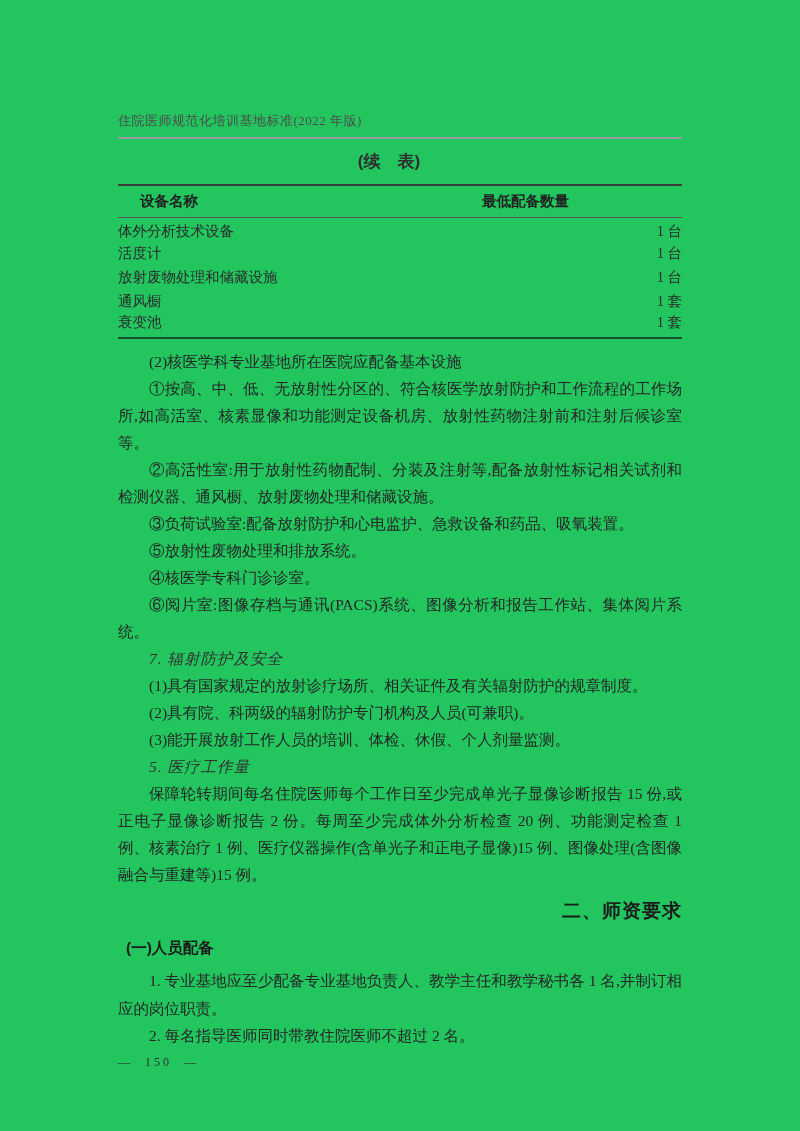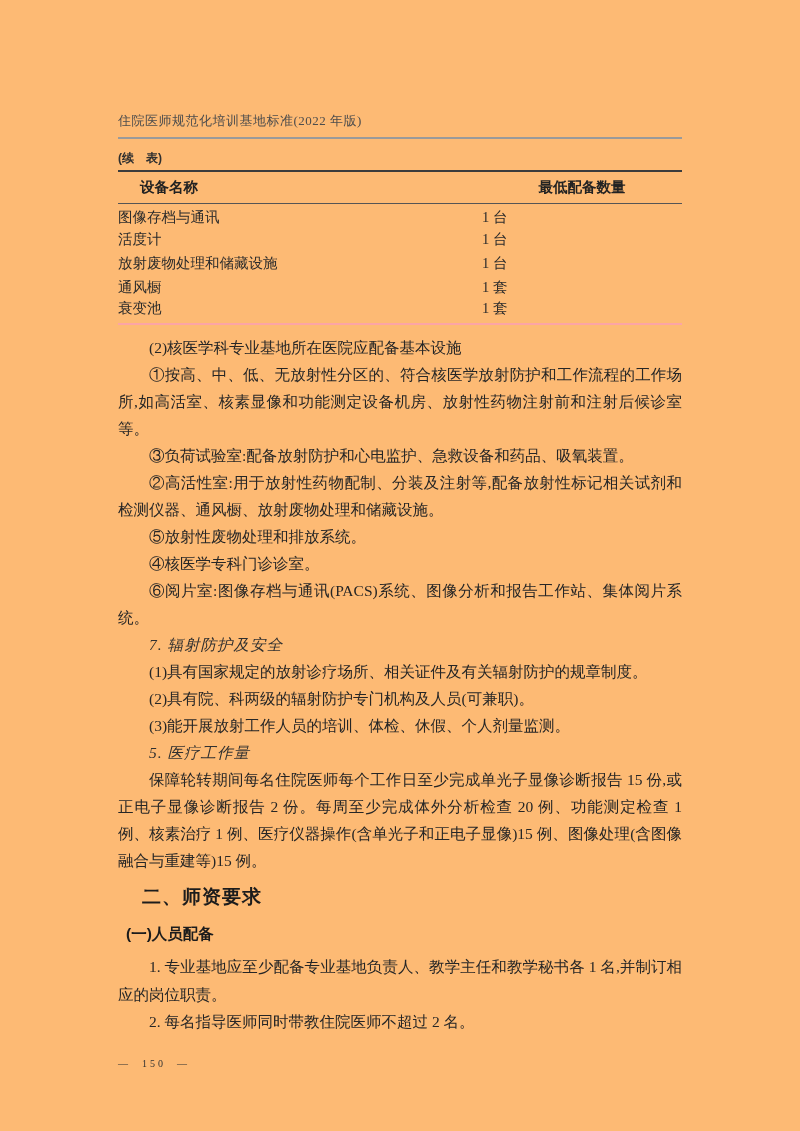--- a/index.html
+++ b/index.html
@@ -5,71 +5,71 @@
   * { margin: 0; padding: 0; box-sizing: border-box; }
   html, body { background: #ffffff; }
   body {
     width: 800px; height: 1131px;
     font-family: "Liberation Serif", "DejaVu Serif", serif;
     color: #2b2b2b;
     overflow: hidden;
   }
   .page {
     width: 800px; height: 1131px;
-    background: #fdba74;
+    background: #22c55e;
     padding: 112px 118px 0 118px;
   }
   
   .running-header {
     font-size: 13px;
     color: #4d4d4d;
     letter-spacing: 0.5px;
     padding-bottom: 7px;
     border-bottom: 2px solid #9a9a9a;
   }
   
   .continued {
     margin-top: 11px;
-    text-align: left;
+    text-align: center;
     padding-right: 22px;
     font-family: "Liberation Sans", "DejaVu Sans", sans-serif;
     font-weight: bold;
-    font-size: 12px;
+    font-size: 17px;
     color: #2f2f2f;
   }
   
   table.equip-table {
-    margin-top: 3px;
+    margin-top: 11px;
     width: 100%;
     border-collapse: collapse;
     border-top: 2px solid #3c3c3c;
-    border-bottom: 2px solid #fca5a5;
+    border-bottom: 2px solid #14532d;
   }
   table.equip-table thead th {
     font-family: "Liberation Sans", "DejaVu Sans", sans-serif;
     font-weight: bold;
     font-size: 14.5px;
     color: #222222;
     height: 32px;
     border-bottom: 1px solid #555555;
     text-align: left;
     vertical-align: middle;
   }
   table.equip-table thead th.col-name { padding-left: 22px; }
-  table.equip-table thead th.col-qty  { width: 200px; text-align: center; padding-left: 0; }
+  table.equip-table thead th.col-qty  { width: 200px; text-align: left; padding-left: 0; }
   table.equip-table tbody td {
     font-size: 14.5px;
     color: #2b2b2b;
     height: 24px;
     vertical-align: middle;
     text-align: left;
   }
   table.equip-table tbody tr:first-child td { padding-top: 4px; }
   table.equip-table tbody tr:last-child td { padding-bottom: 5px; }
-  table.equip-table tbody td.qty { text-align: left; }
+  table.equip-table tbody td.qty { text-align: right; }
   
   .body-text { margin-top: 9px; }
   .body-text p {
     font-size: 15.5px;
     line-height: 27px;
     text-align: justify;
     text-indent: 2em;
     color: #262626;
   }
   .body-text p.kai {
@@ -78,40 +78,41 @@
     color: #303030;
   }
   h2.sec-heading {
     margin-top: 10px;
     margin-left: 24px;
     font-family: "Liberation Sans", "DejaVu Sans", sans-serif;
     font-size: 19px;
     font-weight: bold;
     color: #1c1c1c;
     letter-spacing: 1px;
+    text-align: right;
   }
   h3.sub-heading {
     margin-top: 14px;
     margin-left: 8px;
     font-family: "Liberation Sans", "DejaVu Sans", sans-serif;
     font-size: 15.5px;
     font-weight: bold;
     color: #1c1c1c;
   }
   .staffing { margin-top: 8px; }
   .staffing p {
     font-size: 15.5px;
     line-height: 27.5px;
     text-align: justify;
     text-indent: 2em;
     color: #262626;
   }
   .page-footer {
-    margin-top: 22px;
-    font-size: 10px;
+    margin-top: 5px;
+    font-size: 12px;
     color: #333333;
     letter-spacing: 3px;
     white-space: pre;
   }
 </style>
 </head>
 <body>
 
 <div class="page">
 
@@ -121,21 +122,21 @@
 
   <table class="equip-table">
     <thead>
       <tr>
         <th class="col-name">设备名称</th>
         <th class="col-qty">最低配备数量</th>
       </tr>
     </thead>
     <tbody>
       <tr>
-        <td>图像存档与通讯</td>
+        <td>体外分析技术设备</td>
         <td class="qty">1 台</td>
       </tr>
       <tr>
         <td>活度计</td>
         <td class="qty">1 台</td>
       </tr>
       <tr>
         <td>放射废物处理和储藏设施</td>
         <td class="qty">1 台</td>
       </tr>
@@ -146,22 +147,22 @@
       <tr>
         <td>衰变池</td>
         <td class="qty">1 套</td>
       </tr>
     </tbody>
   </table>
 
   <div class="body-text">
     <p>(2)核医学科专业基地所在医院应配备基本设施</p>
     <p>①按高、中、低、无放射性分区的、符合核医学放射防护和工作流程的工作场所,如高活室、核素显像和功能测定设备机房、放射性药物注射前和注射后候诊室等。</p>
+    <p>②高活性室:用于放射性药物配制、分装及注射等,配备放射性标记相关试剂和检测仪器、通风橱、放射废物处理和储藏设施。</p>
     <p>③负荷试验室:配备放射防护和心电监护、急救设备和药品、吸氧装置。</p>
-    <p>②高活性室:用于放射性药物配制、分装及注射等,配备放射性标记相关试剂和检测仪器、通风橱、放射废物处理和储藏设施。</p>
     <p>⑤放射性废物处理和排放系统。</p>
     <p>④核医学专科门诊诊室。</p>
     <p>⑥阅片室:图像存档与通讯(PACS)系统、图像分析和报告工作站、集体阅片系统。</p>
 
     <p class="kai">7. 辐射防护及安全</p>
     <p>(1)具有国家规定的放射诊疗场所、相关证件及有关辐射防护的规章制度。</p>
     <p>(2)具有院、科两级的辐射防护专门机构及人员(可兼职)。</p>
     <p>(3)能开展放射工作人员的培训、体检、休假、个人剂量监测。</p>
 
     <p class="kai">5. 医疗工作量</p>

